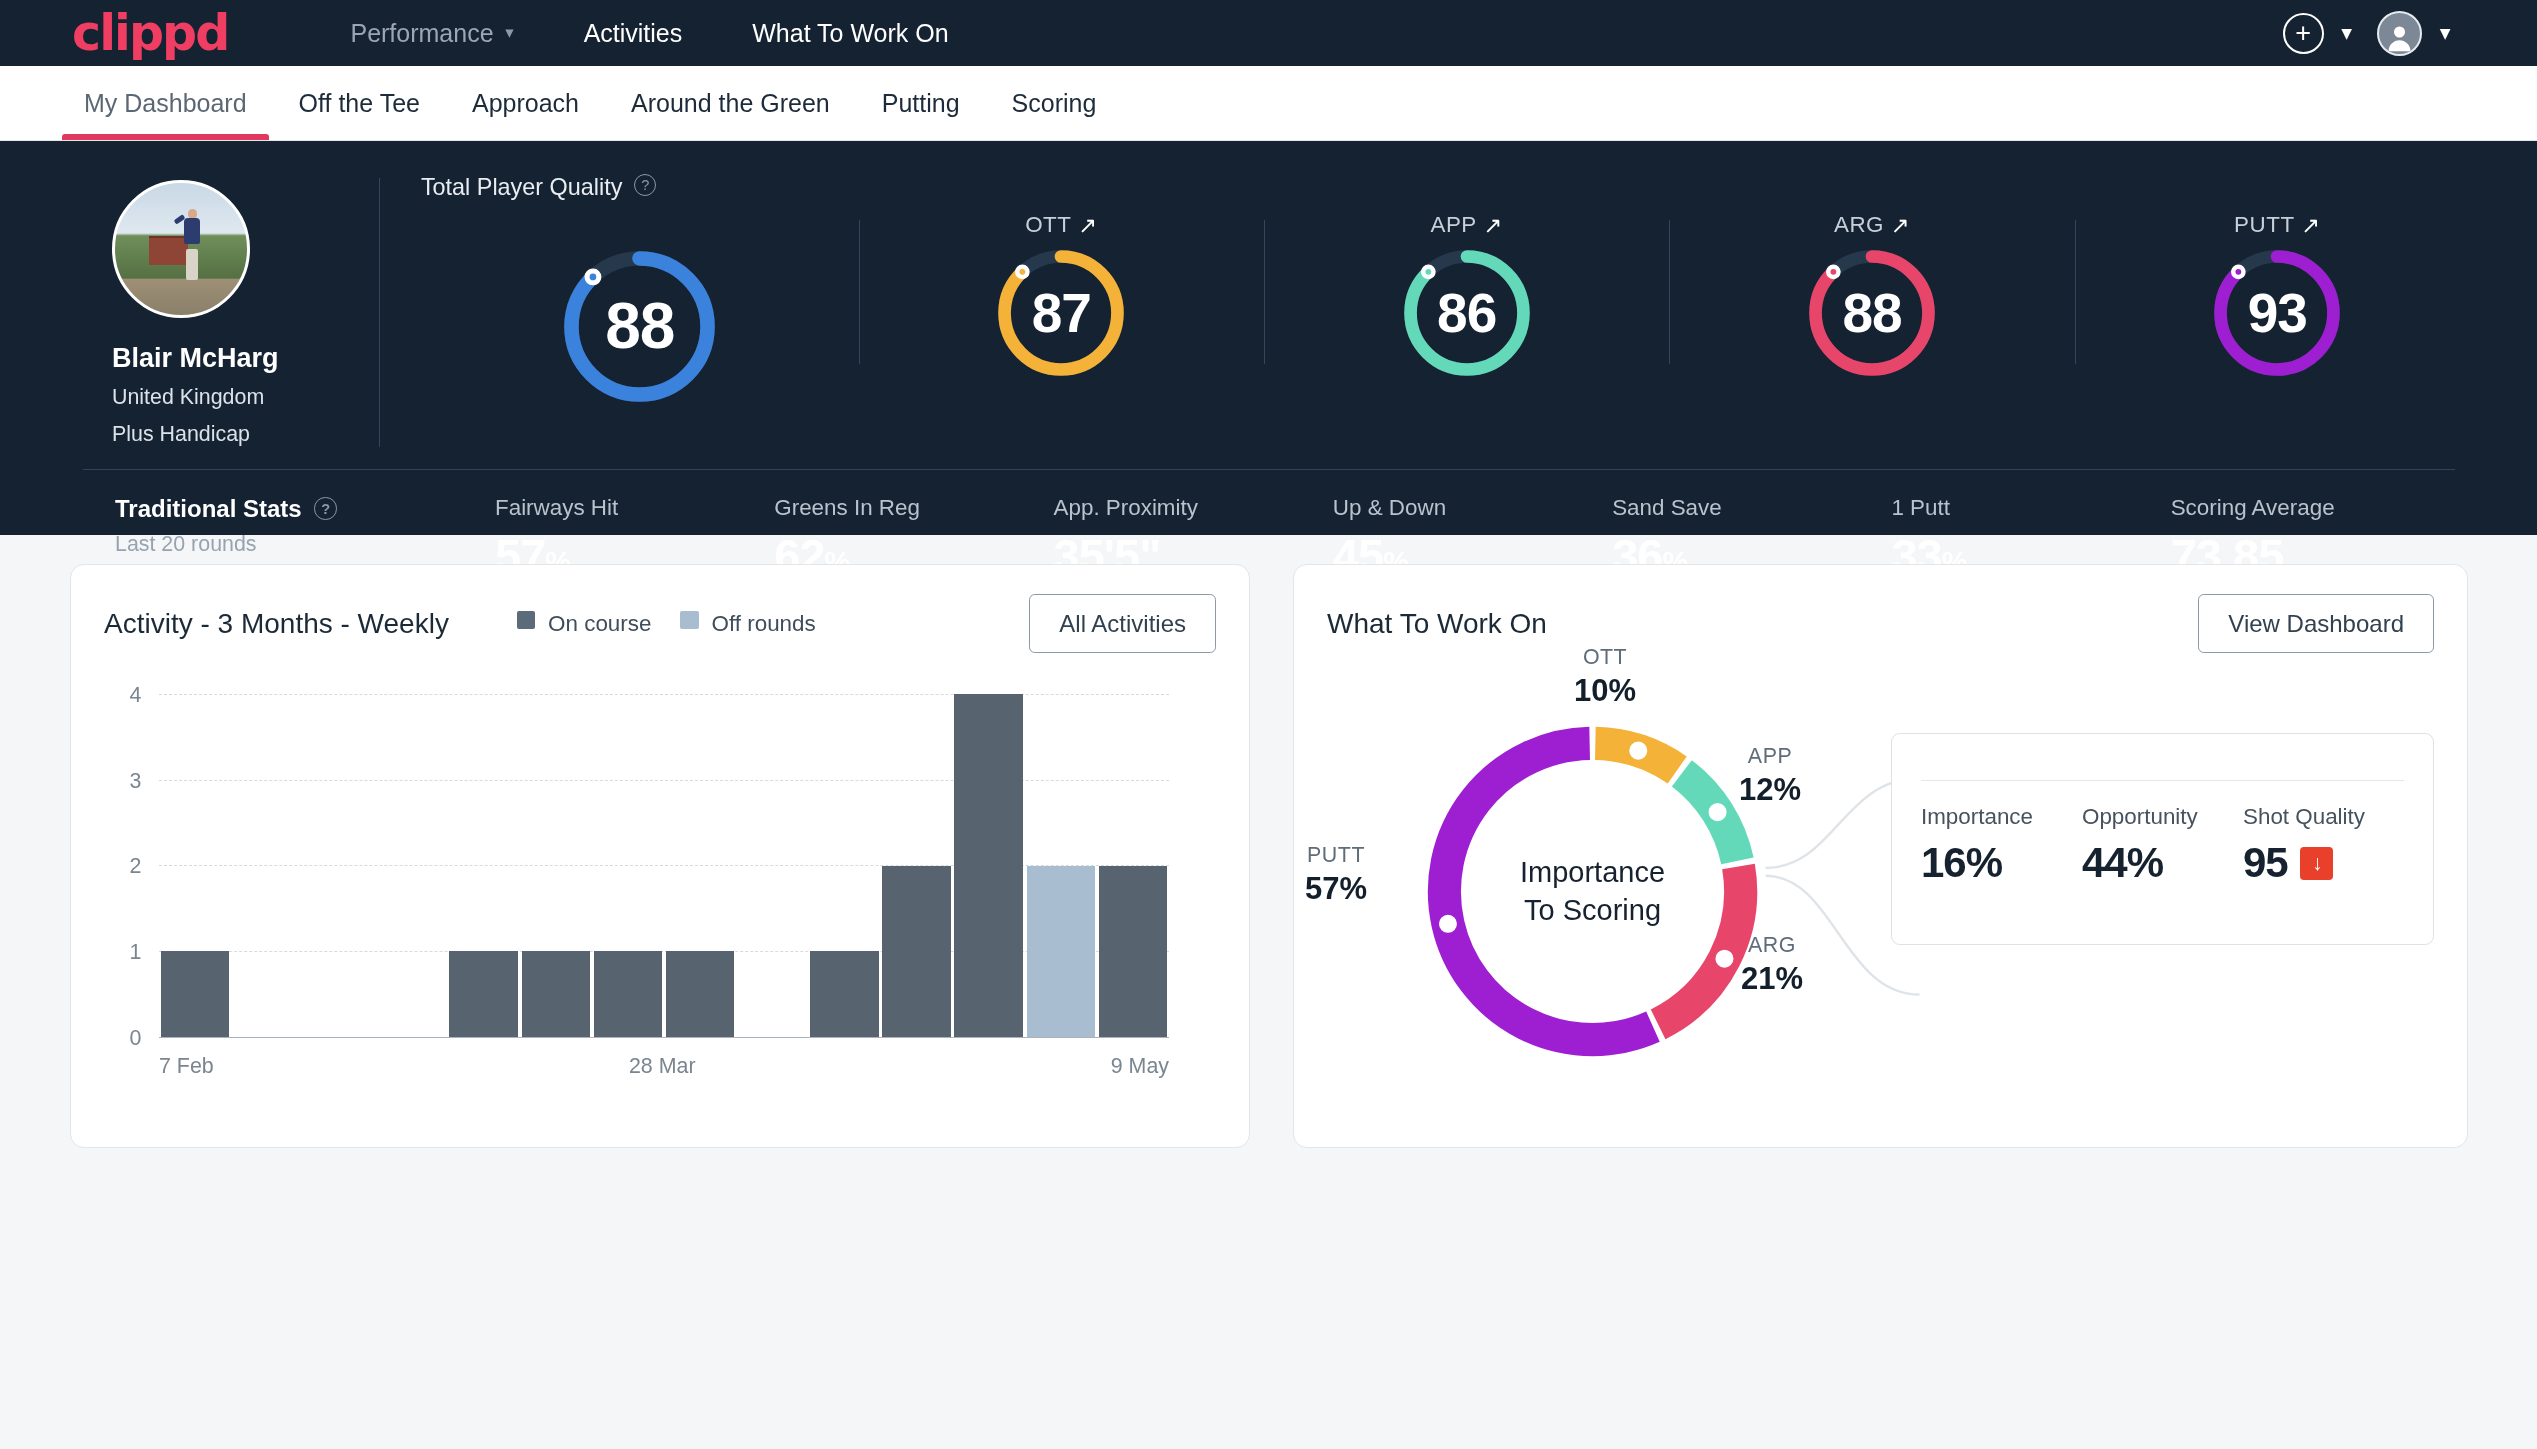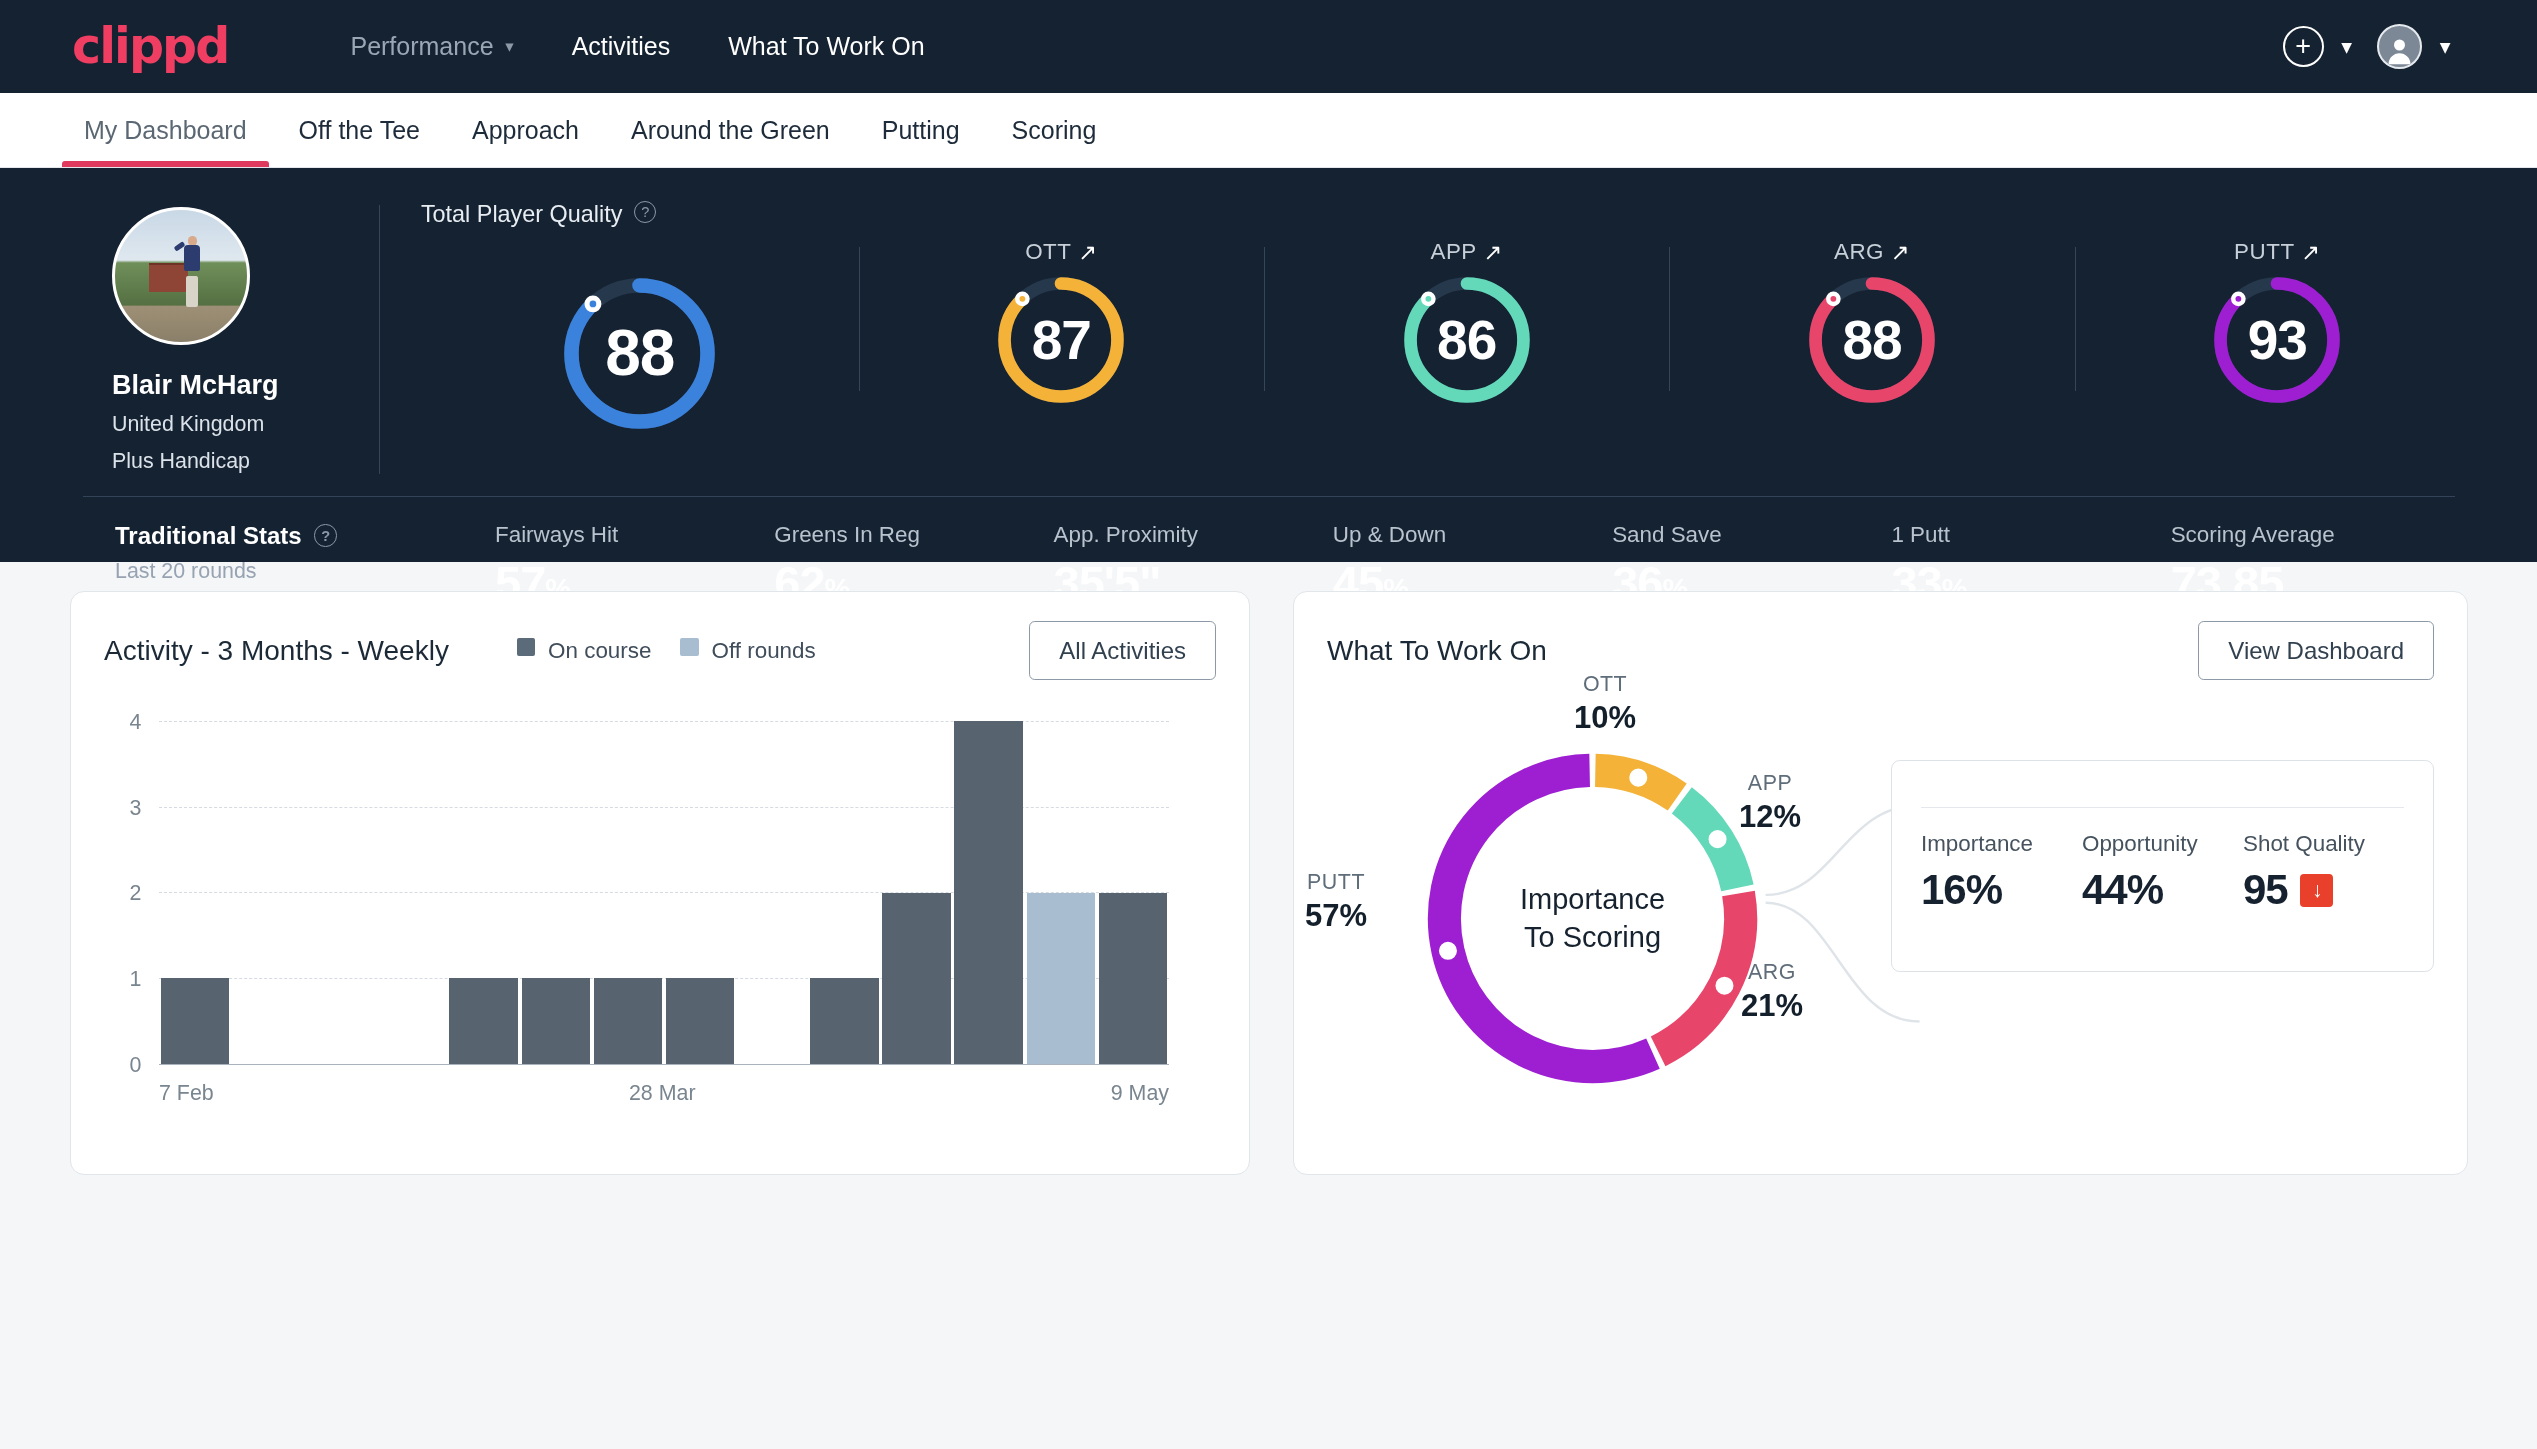--- a/index.html
+++ b/index.html
@@ -4,30 +4,30 @@
 <style>
   * { box-sizing: border-box; margin: 0; padding: 0; }
   html, body {
     width: 2538px; height: 1450px;
     font-family: "Liberation Sans", sans-serif;
     background: #f4f6f8;
     overflow: hidden;
   }
   
   .topnav {
-    height: 93px; background: #152232;
+    height: 66px; background: #152232;
     display: flex; align-items: center;
     padding: 8px 45px;
   }
   .logo {
     font-size: 49px; font-weight: bold; color: #ef3e62;
     letter-spacing: -1.9px; margin-left: 27px; margin-right: 93px;
     font-family: "DejaVu Sans", sans-serif;
   }
-  .navlinks { display: flex; align-items: center; gap: 0; justify-content: center; }
+  .navlinks { display: flex; align-items: center; gap: 12px; justify-content: center; }
   .navlink {
     color: #ffffff; font-size: 25px; padding: 0 29px;
     display: flex; align-items: center; gap: 11.7px; cursor: pointer;
     white-space: nowrap;
   }
   .navlink.muted { color: #9aa6b4; }
   .caret { font-size: 16.6px; opacity: .9; }
   .nav-right {
     margin-left: auto; display: flex; align-items: center; gap: 9.7px;
     padding-right: 27px;

